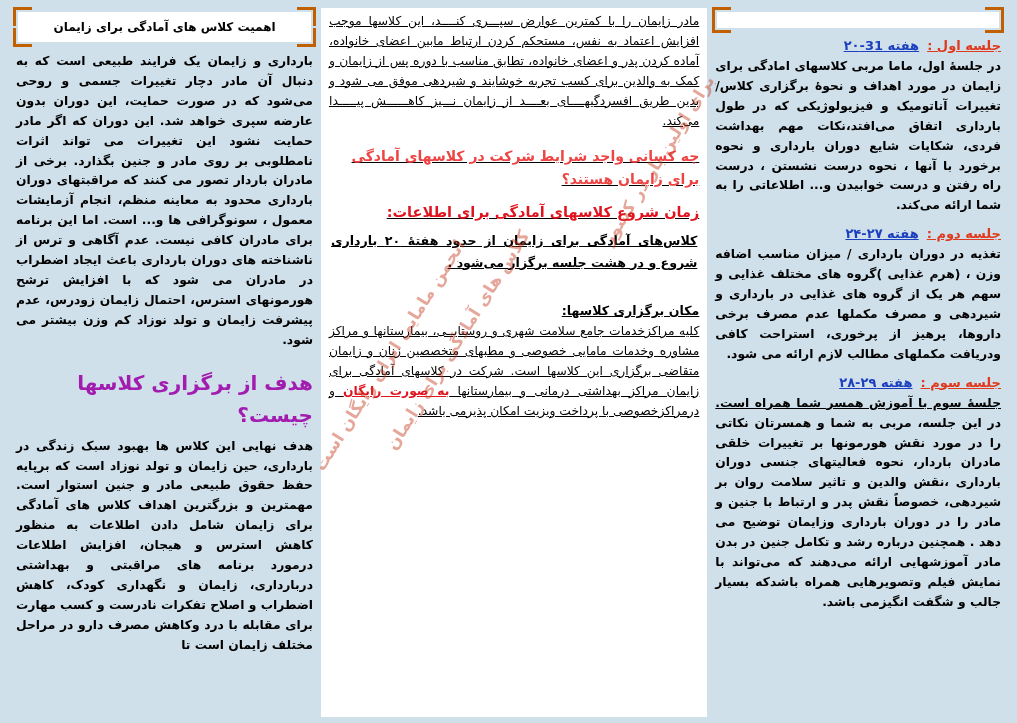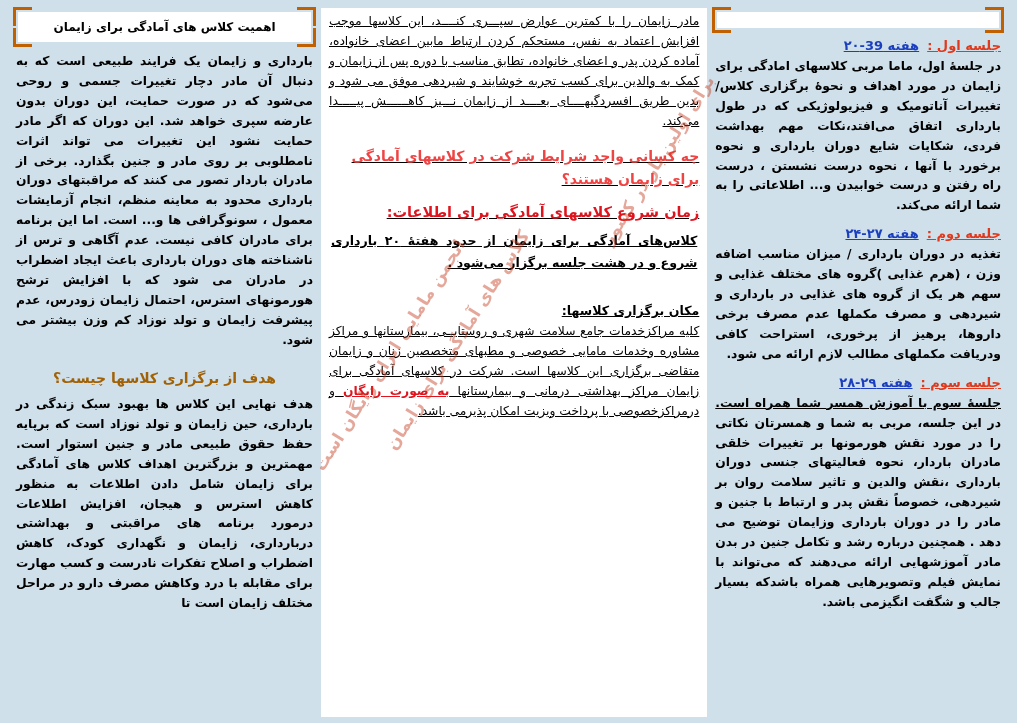--- a/index.html
+++ b/index.html
@@ -62,22 +62,22 @@
     color:#000;
   }
   .col-right p.body{font-weight:bold;}
   .col-left p.body{font-weight:bold;}
 
   .q-green{
     color:#ef4444;font-weight:bold;font-size:14px;
     line-height:1.6;margin:14px 0 6px 0;
   }
   .q-red{
-    color:#a16207;font-weight:bold;font-size:14px;
-    line-height:1.6;text-align:center;margin:16px 0 6px 0;
+    color:#a21caf;font-weight:bold;font-size:20px;
+    line-height:1.6;text-align:right;margin:16px 0 6px 0;
   }
   .q-red-c{color:#e0141e;font-weight:bold;font-size:14.5px;margin:14px 0 6px 0;}
   .highlight{
     background:#ffffff;
     font-weight:bold;font-size:12.6px;
     line-height:1.7;text-align:justify;
     padding:4px 2px;margin:2px 0 26px 0;
   }
   .sub-b{font-weight:bold;font-size:12.6px;margin:14px 0 4px 0;}
   .mid-note{font-size:12.3px;line-height:1.62;text-align:justify;}
@@ -108,21 +108,21 @@
   <div class="col col-right">
     <div class="hdr">
       <span class="br tl"></span>
       <span class="br tr"></span>
       <span class="br bl"></span>
       <span class="br br2"></span>
     </div>
 
     <div class="sess">
       <span class="label">جلسه اول :</span>
-      <span class="weeks">هفته 39-۲۰</span>
+      <span class="weeks">هفته 31-۲۰</span>
     </div>
     <p class="body">در جلسۀ اول، ماما مربی کلاسهای امادگی برای زایمان در مورد اهداف و نحوۀ برگزاری کلاس/ تغییرات آناتومیک و فیزیولوژیکی که در طول بارداری اتفاق می‌افتد،نکات مهم بهداشت فردی، شکایات شایع دوران بارداری و نحوه برخورد با آنها ، نحوه درست نشستن ، درست راه رفتن و درست خوابیدن و... اطلاعاتی را به شما ارائه می‌کند.</p>
 
     <div class="sess">
       <span class="label">جلسه دوم :</span>
       <span class="weeks">هفته ۲۷-۲۴</span>
     </div>
     <p class="body">تغذیه در دوران بارداری / میزان مناسب اضافه وزن ، (هرم غذایی )گروه های مختلف غذایی و سهم هر یک از گروه های غذایی در بارداری و شیردهی  و مصرف مکملها عدم مصرف برخی داروها، پرهیز از پرخوری، استراحت کافی ودریافت مکملهای مطالب لازم ارائه می شود.</p>
 
     <div class="sess">

